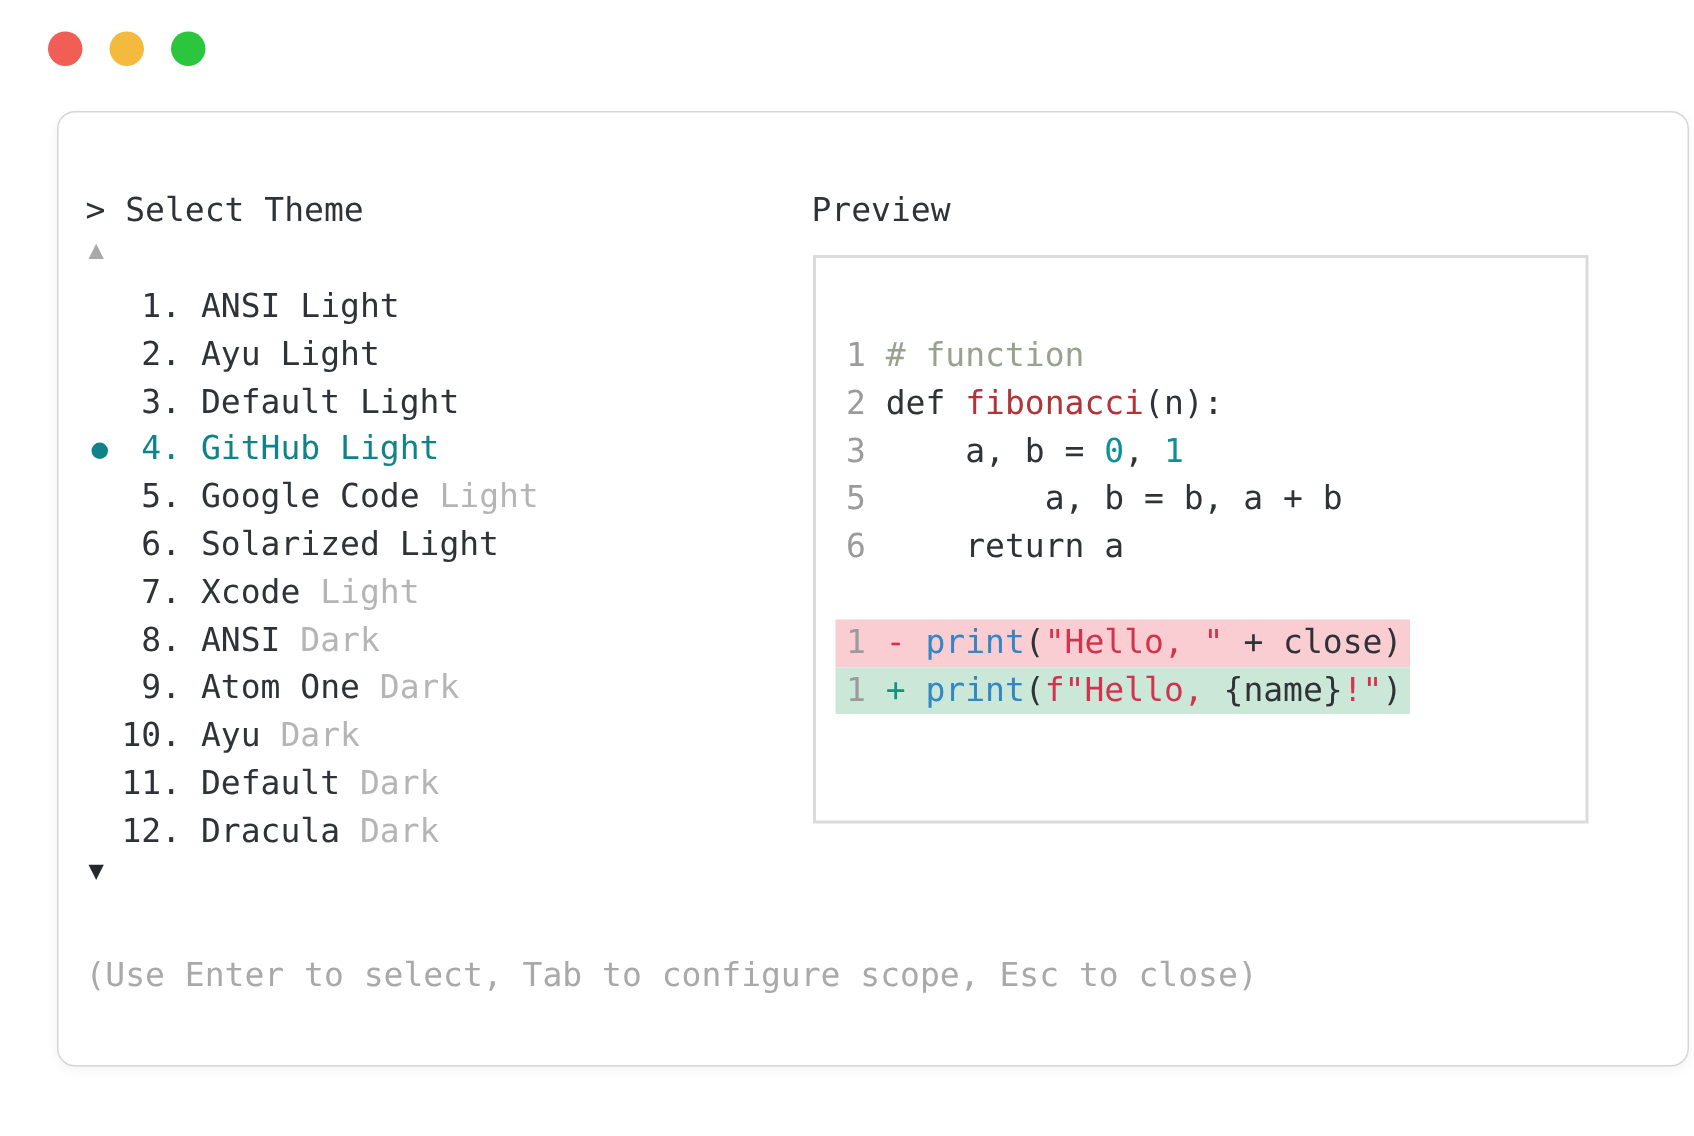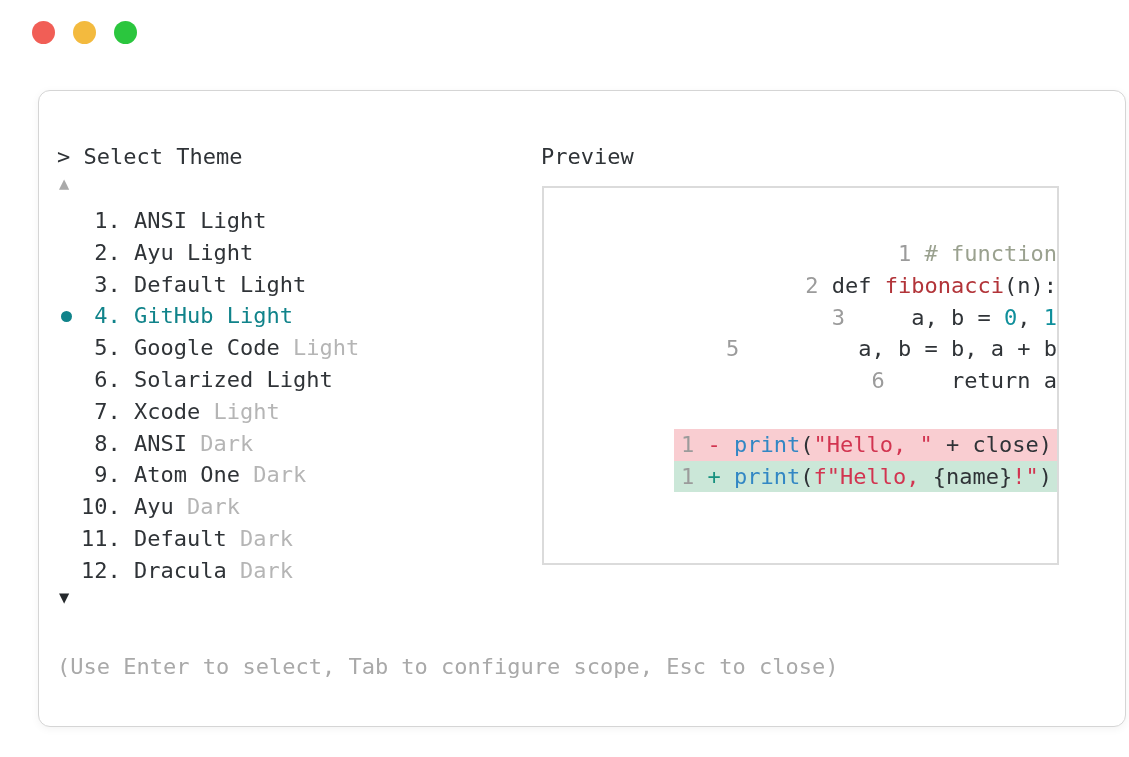--- a/index.html
+++ b/index.html
@@ -9,41 +9,41 @@
     --removed-bg:#f9cdd1; --added-bg:#cbe7d8;
     --traffic-red:#f15e56; --traffic-yellow:#f3ba3e; --traffic-green:#2bc63e;
   }
   *{margin:0;padding:0;box-sizing:border-box;}
   html,body{width:1129px;height:757px;background:#fff;overflow:hidden;}
   body{font-family:"DejaVu Sans Mono","Liberation Mono",monospace;color:var(--text-dark);position:relative;}
 
   .traffic{position:absolute;left:32px;top:21px;display:flex;gap:18px;}
   .light{width:23px;height:23px;border-radius:50%;border:none;}
 
-  .window{position:absolute;left:38px;top:90px;width:1088px;height:637px;background:#fff;
+  .window{position:absolute;left:38px;top:74px;width:1088px;height:637px;background:#fff;
     border:1.5px solid #d5d5d5;border-radius:12px;box-shadow:0 2px 8px rgba(0,0,0,.05);}
 
   .mono{font-size:22px;line-height:31.8px;white-space:pre;}
   .prompt{position:absolute;left:18px;top:50px;}
   .up-arrow{position:absolute;left:20px;top:82px;font-size:17px;color:var(--gray);line-height:20px;}
   .down-arrow{position:absolute;left:20px;top:496px;font-size:17px;color:#25292c;line-height:20px;}
   .hint{position:absolute;left:18px;top:560px;color:var(--gray);}
 
   #theme-list{position:absolute;left:42px;top:114px;}
   .row{position:relative;line-height:31.8px;min-height:31.8px;white-space:pre;cursor:default;}
   .row .num{display:inline-block;width:3ch;text-align:right;}
   .row .sfx.muted{color:var(--muted);}
   .row.selected, .row.selected .num, .row.selected .nm, .row.selected .sfx{color:var(--accent-teal);}
   .dot{position:absolute;left:-20px;top:50%;margin-top:-5.5px;width:11px;height:11px;border-radius:50%;
     background:var(--accent-teal);}
 
   .preview-label{position:absolute;left:502px;top:50px;}
   .preview-box{position:absolute;left:503px;top:95px;width:517px;height:379px;background:#fff;
     border:2px solid #dbdbdb;overflow:hidden;}
-  #code-lines{padding:50px 0 0 20px;text-align:right;}
+  #code-lines{padding:50px 0 0 20px;}
   .code-line{white-space:pre;line-height:31.8px;min-height:31.8px;font-size:22px;}
   .ln{display:inline-block;width:1ch;margin-right:1ch;color:var(--line-number);}
   .tk-plain{color:var(--text-dark);}
   .tk-comment{color:var(--comment);}
   .tk-func{color:var(--function-red);margin-top:12px;}
   .tk-str{color:var(--string-red);}
   .tk-minus{color:var(--string-red);}
   .tk-plus{color:var(--diff-plus);}
   .tk-blue{color:var(--keyword-blue);}
   .tk-num{color:var(--number-teal);}

